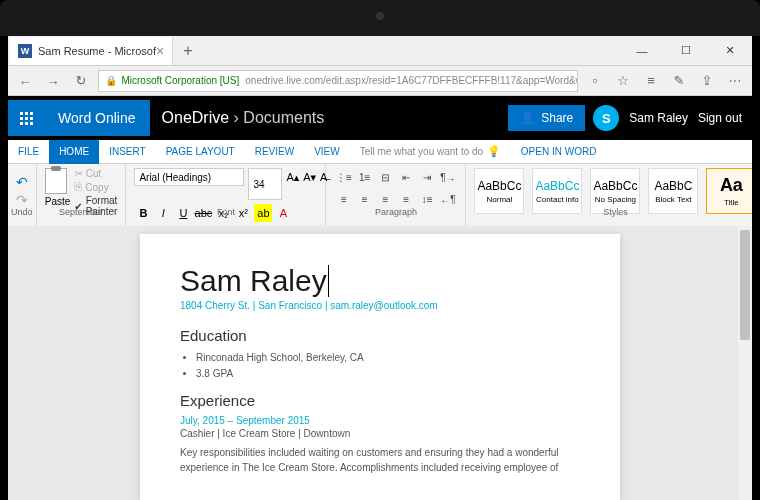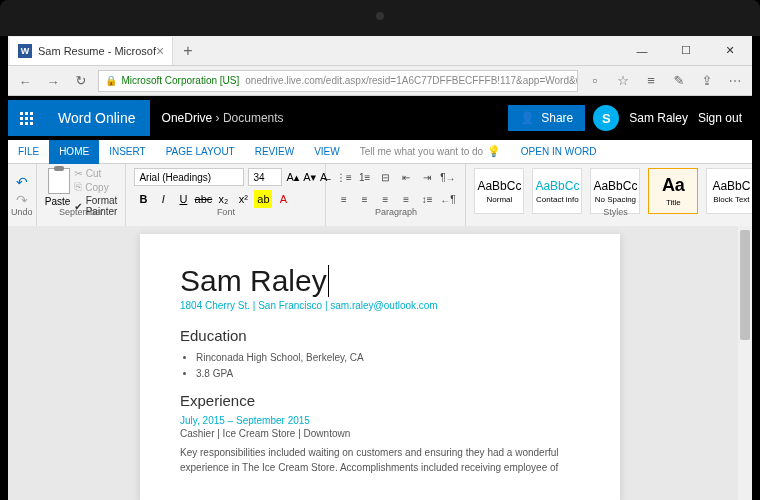--- a/index.html
+++ b/index.html
@@ -18,49 +18,49 @@
 .nav-btn{width:22px;height:22px;display:flex;align-items:center;justify-content:center;color:#666;font-size:13px;cursor:pointer}
 .url-field{flex:1;height:22px;background:#fff;border:1px solid #ccc;display:flex;align-items:center;padding:0 6px;font-size:10px;color:#888;overflow:hidden;white-space:nowrap}
 .lock{color:#0a7c0a;font-size:10px;margin-right:4px}
 .cert{color:#0a7c0a;font-size:10px;margin-right:6px}
 .addr-icon{width:22px;height:22px;display:flex;align-items:center;justify-content:center;color:#666;font-size:13px;cursor:pointer}
 .app-header{height:44px;background:#000;display:flex;align-items:center;color:#fff;font-size:12px}
 .waffle{width:36px;height:36px;background:#0072c6;display:flex;align-items:center;justify-content:center;cursor:pointer}
 .waffle-grid{display:grid;grid-template-columns:repeat(3,3px);grid-template-rows:repeat(3,3px);gap:2px}
 .waffle-grid span{background:#fff}
 .app-name{background:#0072c6;height:36px;padding:0 14px;display:flex;align-items:center;font-size:14px}
-.breadcrumb{padding:0 12px;font-size:12px;color:#ccc}
+.breadcrumb{padding:0 12px;font-size:16px;color:#ccc}
 .breadcrumb a{color:#fff;text-decoration:none}
 .doc-title{margin-left:60px;font-size:12px}
 .share-btn{margin-left:auto;background:#0072c6;height:26px;padding:0 12px;display:flex;align-items:center;gap:6px;font-size:12px;cursor:pointer;margin-right:8px}
 .skype{width:26px;height:26px;background:#00aff0;border-radius:50%;display:flex;align-items:center;justify-content:center;color:#fff;font-weight:bold;font-size:13px;margin-right:10px}
 .user-name{font-size:12px;margin-right:10px}
 .signout{font-size:12px;margin-right:10px;cursor:pointer}
 .tabs-row{height:24px;background:#fff;display:flex;align-items:center;border-bottom:1px solid #d0d0d0;font-size:10px}
 .ribbon-tab{padding:0 10px;height:24px;display:flex;align-items:center;color:#0072c6;cursor:pointer;text-transform:uppercase;font-size:10px}
 .ribbon-tab.active{background:#0072c6;color:#fff}
 .tell-me{padding:0 10px;color:#888;display:flex;align-items:center;gap:4px;font-size:10px}
 .bulb{color:#f0a500;font-size:11px}
 .open-word{padding:0 10px;color:#0072c6;font-size:10px;text-transform:uppercase;cursor:pointer}
 .ribbon{height:70px;background:#f3f3f3;display:flex;border-bottom:1px solid #d0d0d0;font-size:10px}
 .rgroup{border-right:1px solid #d8d8d8;padding:4px 8px 2px;display:flex;flex-direction:column;position:relative}
 .rgroup-label{position:absolute;bottom:16px;left:0;right:0;text-align:center;font-size:9px;color:#666}
 .rgroup-body{flex:1;display:flex;align-items:flex-start;gap:4px}
 .undo-col{display:flex;flex-direction:column;align-items:center;gap:2px;padding-top:6px}
 .undo-btn{font-size:14px;color:#0072c6;cursor:pointer}
-.paste-col{display:flex;flex-direction:column;align-items:flex-end;cursor:pointer}
+.paste-col{display:flex;flex-direction:column;align-items:flex-start;cursor:pointer}
 .paste-icon{width:22px;height:26px;background:#fff;border:1px solid #aaa;position:relative}
 .paste-icon::before{content:'';position:absolute;top:-3px;left:5px;width:10px;height:5px;background:#888;border-radius:2px}
 .paste-label{font-size:10px;margin-top:2px}
 .clip-col{display:flex;flex-direction:column;gap:2px;font-size:10px;color:#aaa}
 .clip-item{display:flex;align-items:center;gap:3px;cursor:pointer}
 .fmt-painter{color:#333}
 .font-row1{display:flex;gap:4px;margin-bottom:4px}
 .font-select{border:1px solid #ccc;background:#fff;padding:1px 4px;font-size:10px;width:110px;height:18px}
-.size-select{border:1px solid #ccc;background:#fff;padding:1px 4px;font-size:10px;width:34px;height:18px}
+.size-select{border:1px solid #ccc;background:#fff;padding:1px 4px;font-size:10px;width:34px;height:32px}
 .font-btn{width:18px;height:18px;display:flex;align-items:center;justify-content:center;cursor:pointer;font-size:11px}
 .font-row2{display:flex;gap:2px;align-items:center}
 .bold{font-weight:bold}
 .italic{font-style:italic}
 .underline{text-decoration:underline}
 .strike{text-decoration:line-through}
 .para-body{display:flex;flex-direction:column;gap:4px}
 .para-row{display:flex;gap:2px}
 .para-btn{width:20px;height:18px;display:flex;align-items:center;justify-content:center;cursor:pointer;font-size:10px;color:#444}
 .styles-body{display:flex;gap:8px}
@@ -246,27 +246,27 @@
             <div>Normal</div>
           </div>
       <div class="style-box style-contact">
             <div class="style-preview">AaBbCc</div>
             <div>Contact info</div>
           </div>
       <div class="style-box">
             <div class="style-preview">AaBbCc</div>
             <div>No Spacing</div>
           </div>
+      <div class="style-box">
+            <div class="style-preview">AaBbC</div>
+            <div>Block Text</div>
+          </div>
       <div class="style-box sel style-title">
             <div class="style-preview">Aa</div>
             <div>Title</div>
-          </div>
-      <div class="style-box">
-            <div class="style-preview">AaBbC</div>
-            <div>Block Text</div>
           </div>
     </div>
     <div class="rgroup-label">Styles</div>
   </div>
   <div class="rgroup" style="width:44px;border-right:none">
     <div class="find-btn">
       <div class="find-icon">🔍</div>
     </div>
     <div class="rgroup-label">Editing</div>
   </div>

